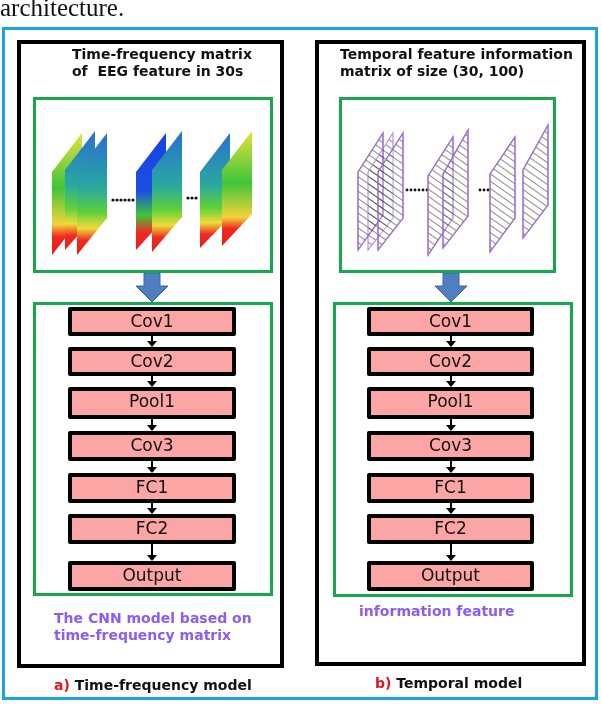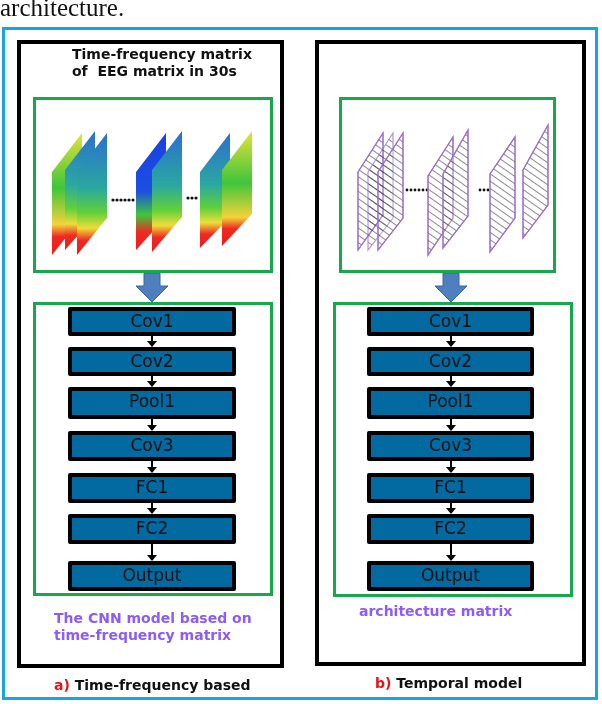--- a/index.html
+++ b/index.html
@@ -2,39 +2,39 @@
 <html><head>
 <meta charset="utf-8">
 <style>
   html, body { margin: 0; padding: 0; background: #ffffff; }
   body { width: 602px; height: 704px; position: relative; overflow: hidden; font-family: "DejaVu Sans", sans-serif; }
   .caption-top { position: absolute; left: 0; top: -6px; font-family: "Liberation Serif", serif; font-size: 25px; color: #111; }
   .frame { position: absolute; left: 2px; top: 27px; width: 590px; height: 667px; border: 3px solid #1aa5e0; }
   .panel { position: absolute; border: 4px solid #000; box-sizing: border-box; background: #fff; }
   .panel-title { position: absolute; font-weight: bold; font-size: 14px; line-height: 17px; color: #111; }
   .green { position: absolute; border: 3px solid #17a84b; box-sizing: border-box; background: #fff; }
-  .layer { position: absolute; border: 4px solid #000; border-radius: 2px; box-sizing: border-box; background: #0369a1;
+  .layer { position: absolute; border: 4px solid #000; border-radius: 2px; box-sizing: border-box; background: #fca5a5;
            text-align: center; font-size: 17px; line-height: 20px; color: #111; }
   .conn { position: absolute; width: 2px; background: #000; }
   .conn::after { content: ""; position: absolute; left: -4px; bottom: -1px; border-left: 5px solid transparent; border-right: 5px solid transparent; border-top: 6px solid #000; }
   .desc { position: absolute; font-weight: bold; font-size: 14px; line-height: 17px; color: #8b5cf6; }
   .sublabel { position: absolute; font-weight: bold; font-size: 14px; color: #111; }
   .sublabel .letter { color: #e3141b; }
   .big-arrow { position: absolute; width: 34px; height: 30px; }
 </style>
 </head>
 <body>
 
 <div class="caption-top">architecture.</div>
 <div class="frame"></div>
 
 <div class="panel" style="left:17px;top:40px;width:267px;height:628px;"></div>
 <div class="panel-title" style="left:72px;top:46px;">
   <div>Time-frequency matrix</div>
-  <div style="white-space:pre;">of  EEG matrix in 30s</div>
+  <div style="white-space:pre;">of  EEG feature in 30s</div>
 </div>
 
 <div class="green" style="left:33px;top:97px;width:240px;height:176px;">
   <svg width="234" height="170" viewBox="0 0 234 170">
     <defs>
       <linearGradient id="spec1" x1="0" y1="0" x2="0" y2="1">
         <stop offset="0" stop-color="#e6e23a"></stop>
         <stop offset="0.45" stop-color="#3fc53a"></stop>
         <stop offset="0.75" stop-color="#f3d33a"></stop>
         <stop offset="0.85" stop-color="#ee2a22"></stop>
@@ -104,25 +104,27 @@
 <div class="conn" style="left:151px;top:544px;height:16px;"></div>
 <div class="layer" style="left:68px;top:561px;width:168px;height:30px;">Output</div>
 
 <div class="desc" style="left:54px;top:610px;">
   <div>The CNN model based on</div>
   <div>time-frequency matrix</div>
 </div>
 
 <div class="sublabel" style="left:54px;top:677px;">
   <span class="letter">a)</span>
-  <span>Time-frequency based</span>
+  <span>Time-frequency model</span>
 </div>
 
 <div class="panel" style="left:315px;top:40px;width:271px;height:626px;"></div>
 <div class="panel-title" style="left:340px;top:46px;">
+  <div>Temporal feature information</div>
+  <div>matrix of size (30, 100)</div>
 </div>
 
 <div class="green" style="left:339px;top:97px;width:217px;height:176px;">
   <svg width="211" height="170" viewBox="0 0 211 170">
     <defs>
       <pattern id="hatch" width="6" height="6" patternUnits="userSpaceOnUse" patternTransform="rotate(-55)">
         <line x1="0" y1="0" x2="0" y2="6" stroke="#222" stroke-width="1.4"></line>
       </pattern>
     </defs>
     <g stroke="#9b6fcf" stroke-width="1.2">
@@ -174,19 +176,19 @@
 <div class="conn" style="left:450px;top:419px;height:11px;"></div>
 <div class="layer" style="left:367px;top:431px;width:167px;height:30px;">Cov3</div>
 <div class="conn" style="left:450px;top:461px;height:11px;"></div>
 <div class="layer" style="left:367px;top:473px;width:167px;height:30px;">FC1</div>
 <div class="conn" style="left:450px;top:503px;height:10px;"></div>
 <div class="layer" style="left:367px;top:514px;width:167px;height:30px;">FC2</div>
 <div class="conn" style="left:450px;top:544px;height:16px;"></div>
 <div class="layer" style="left:367px;top:561px;width:167px;height:30px;">Output</div>
 
 <div class="desc" style="left:359px;top:603px;">
-  <div>architecture matrix</div>
+  <div>information feature</div>
 </div>
 
 <div class="sublabel" style="left:375px;top:675px;">
   <span class="letter">b)</span>
   <span>Temporal model</span>
 </div>
 
 </body></html>

